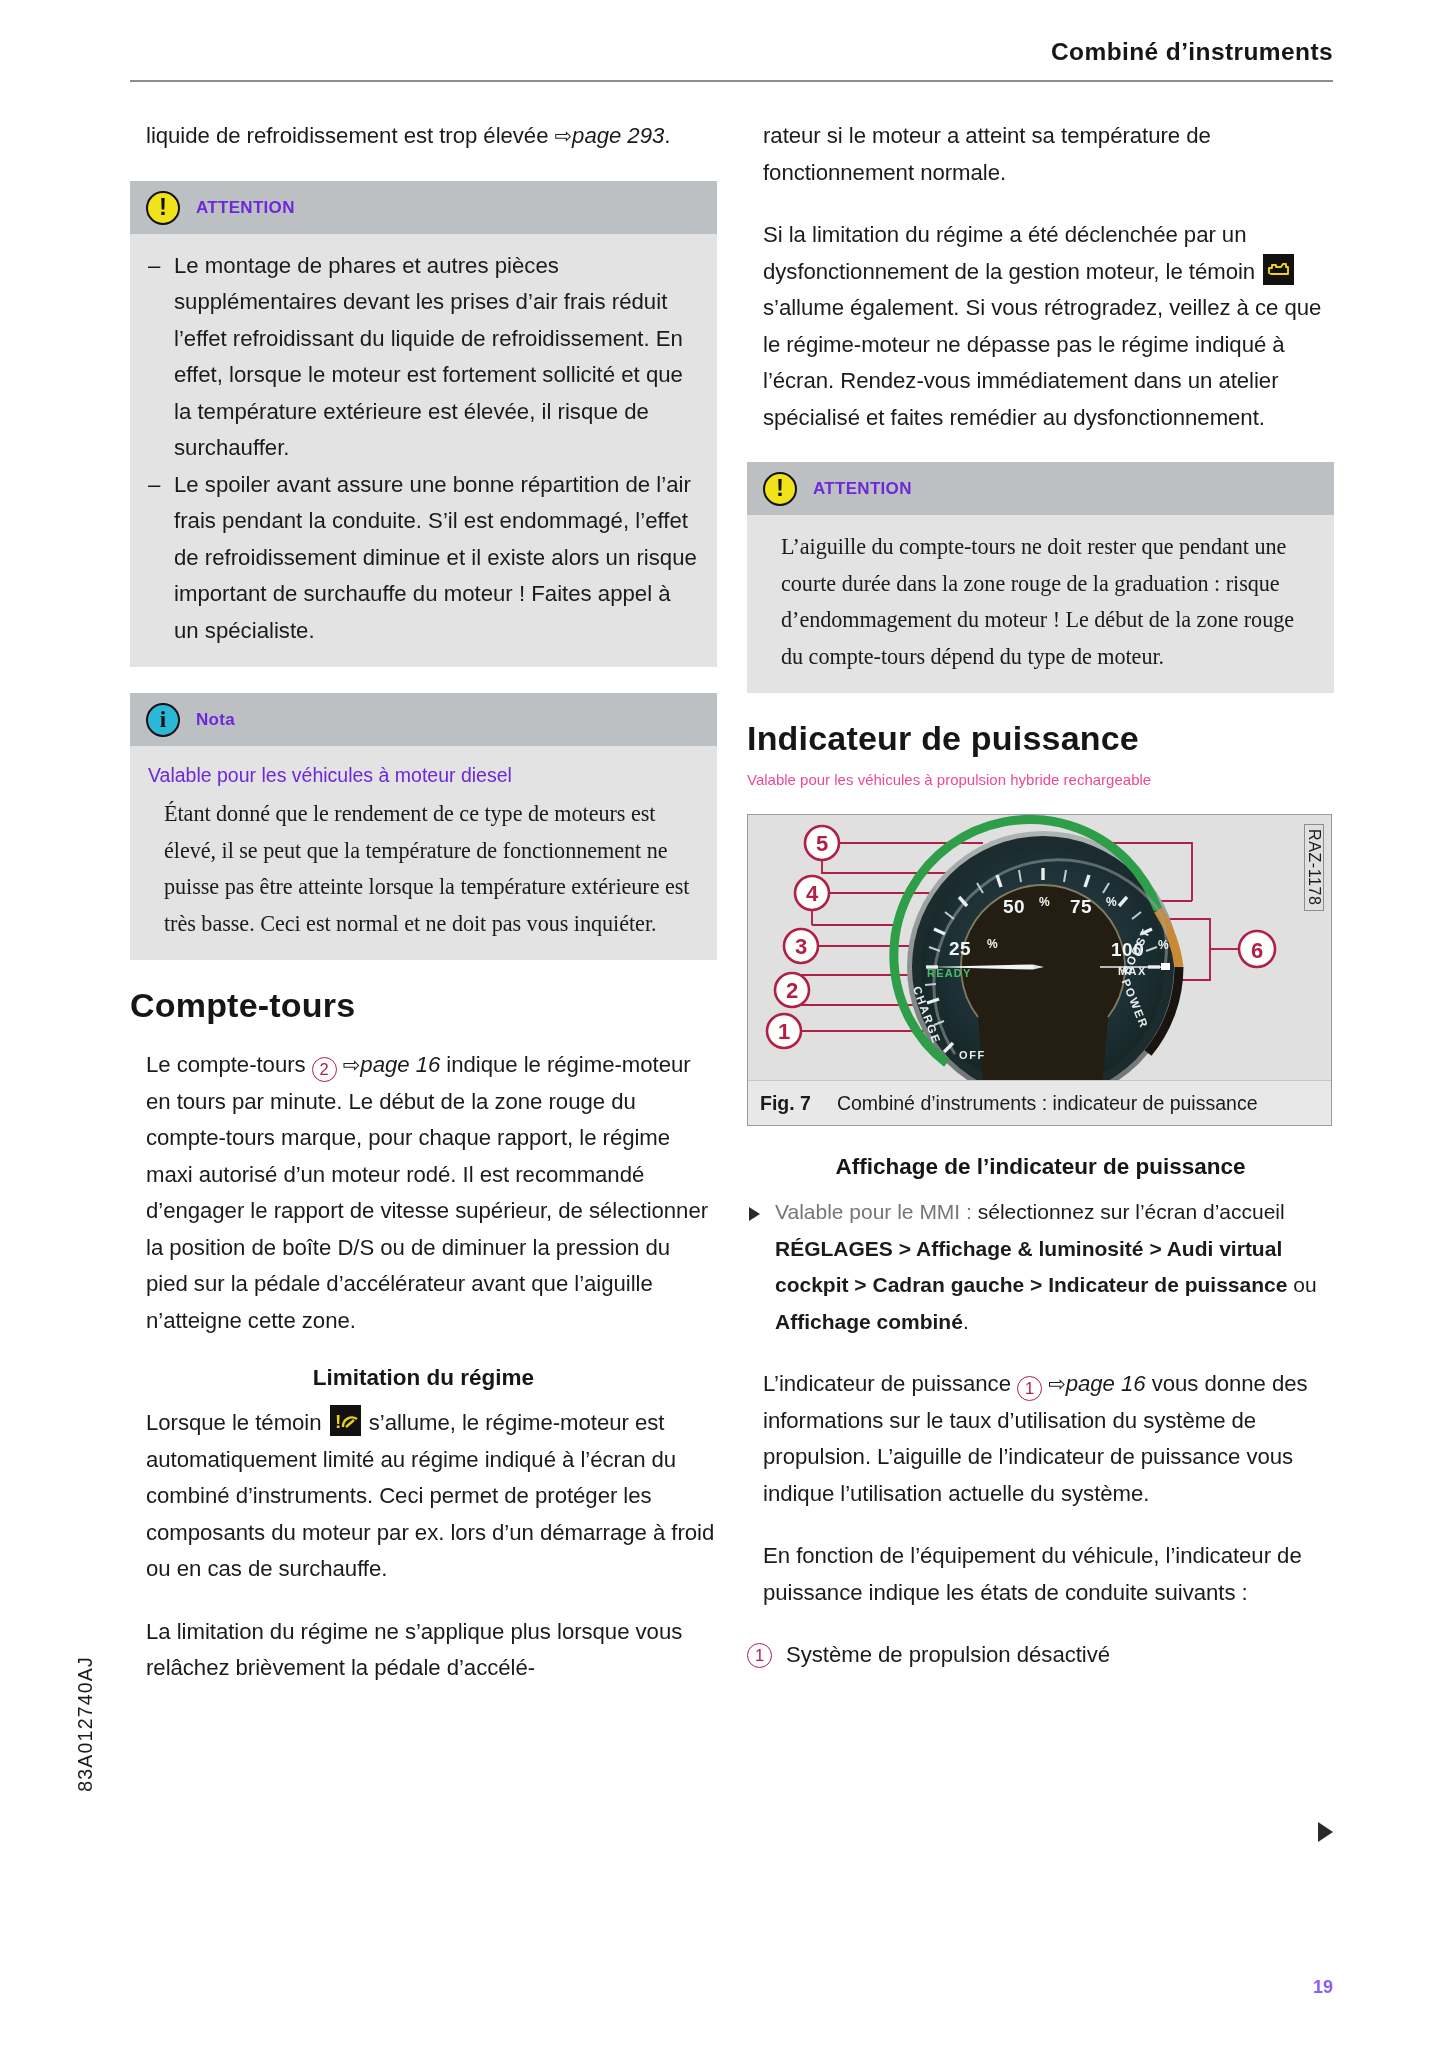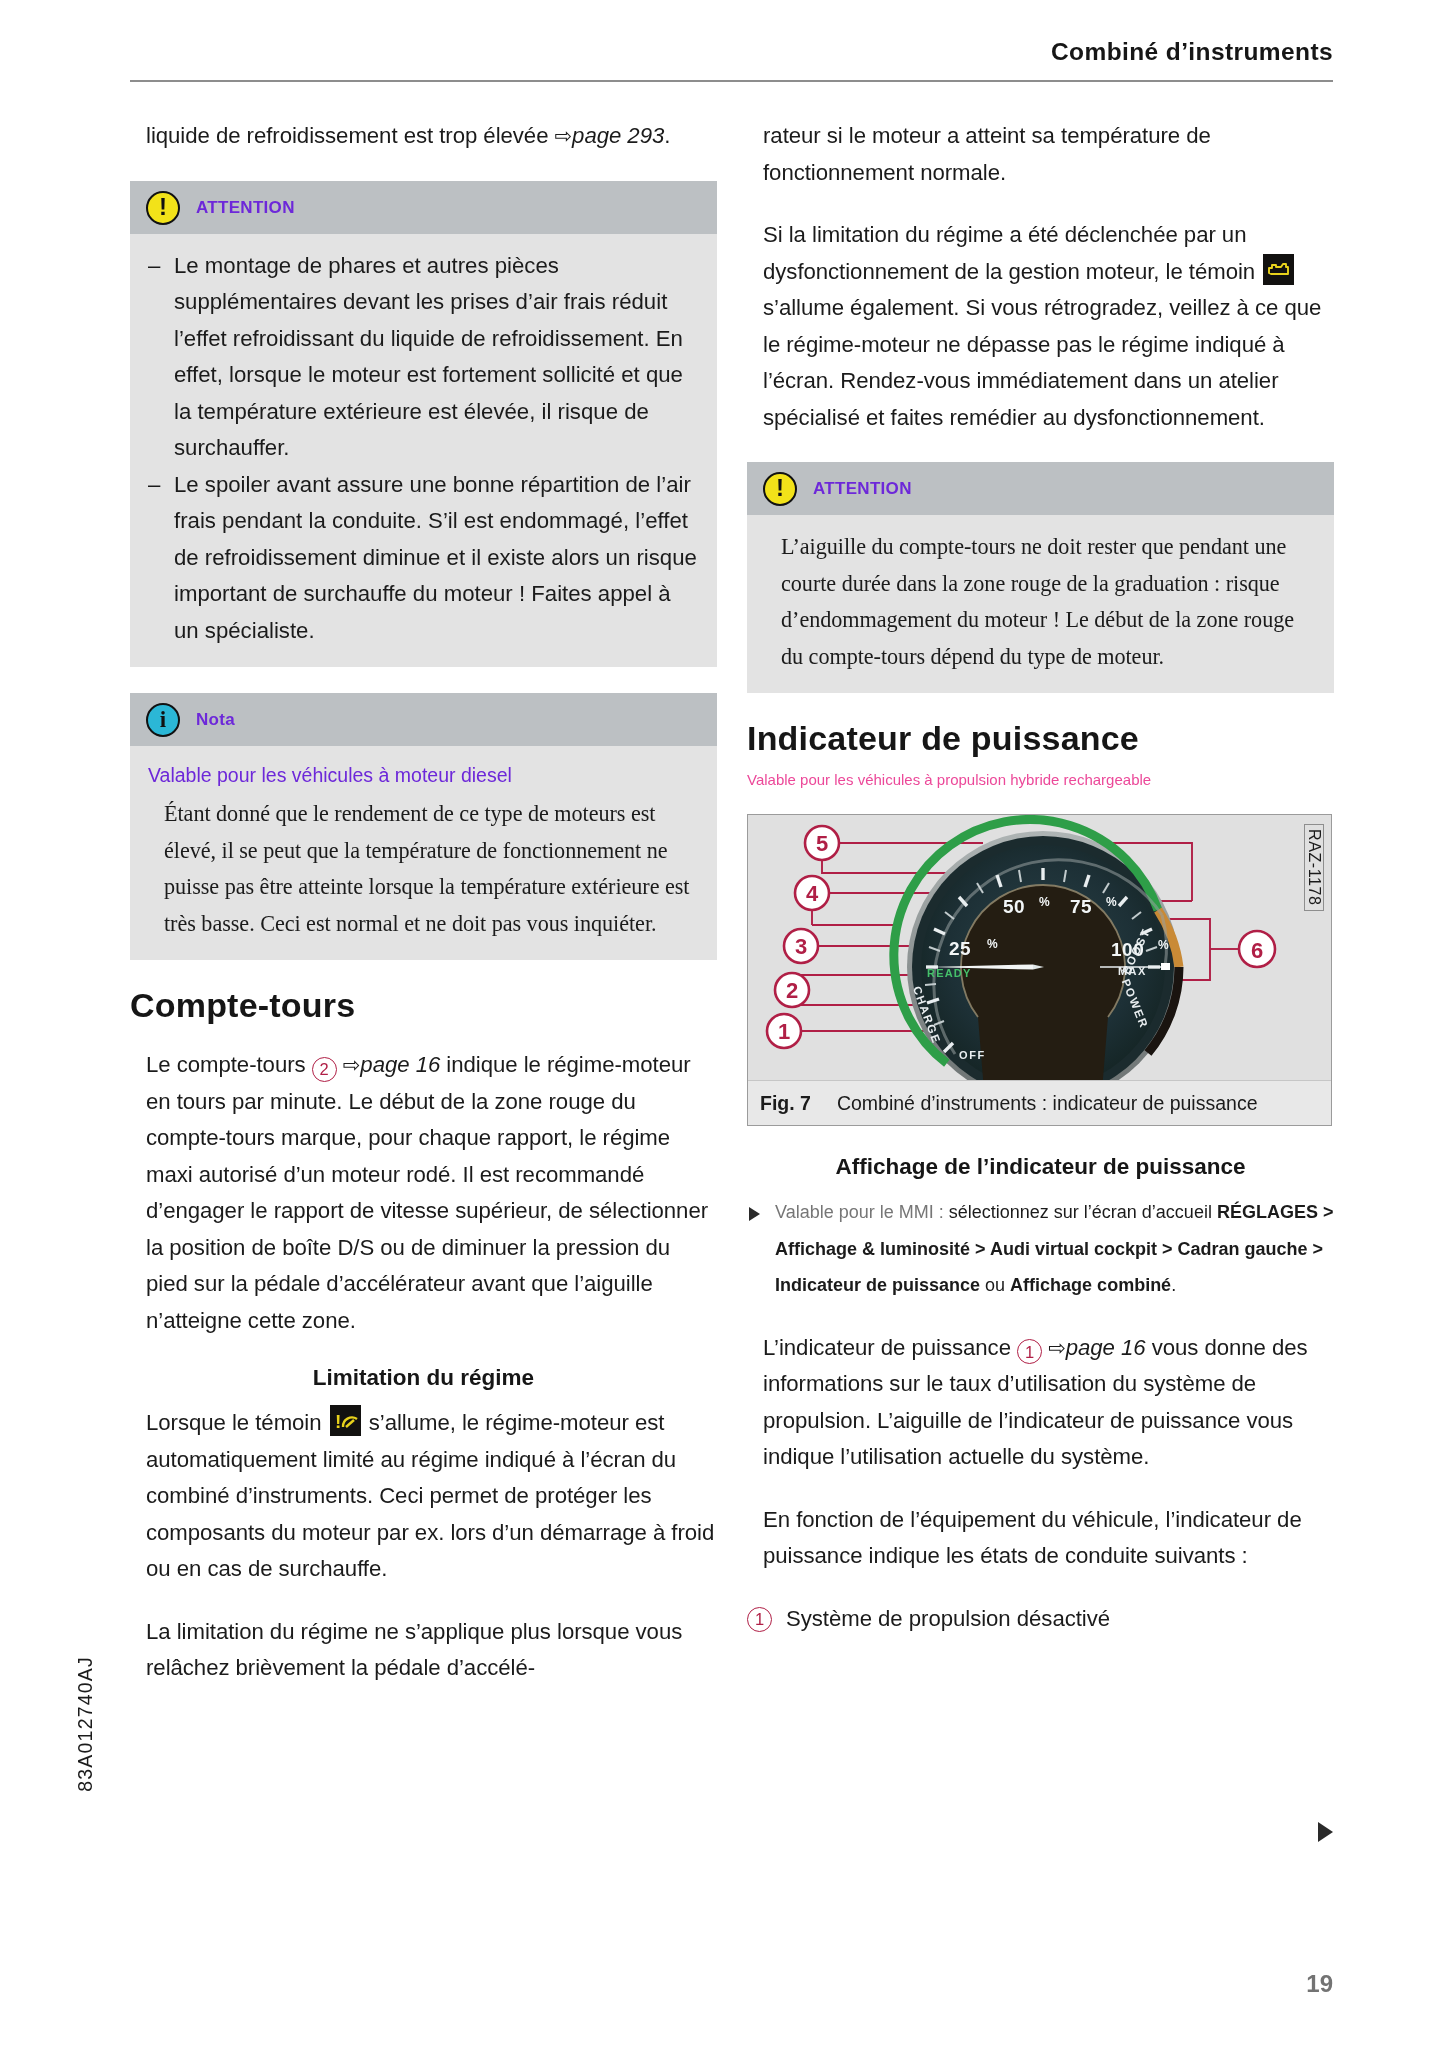--- a/index.html
+++ b/index.html
@@ -197,21 +197,21 @@
     color: #1b1b1b;
     border-top: 1px solid #c6c6c6;
   }
   .fig-cap .fignum { font-weight: bold; margin-right: 26px; }
 
   
   .tri-list { margin: 0 0 26px 0; padding: 0; list-style: none; }
   .tri-list > li {
     position: relative;
     padding-left: 28px;
-    font-size: 18px;
+    font-size: 21px;
     line-height: 36.5px;
     color: #1b1b1b;
   }
   .tri-bullet {
     position: absolute;
     left: 2px; top: 13px;
     width: 0; height: 0;
     border-left: 11px solid #2a2a2a;
     border-top: 7px solid transparent;
     border-bottom: 7px solid transparent;
@@ -226,23 +226,23 @@
     gap: 14px;
     font-size: 22.2px;
     line-height: 36.5px;
   }
 
   
   .page-num {
     position: absolute;
     right: 112px;
     bottom: 52px;
-    font-size: 24px;
+    font-size: 18px;
     font-weight: bold;
-    color: #737373;
+    color: #8b5cf6;
   }
   .cont-arrow {
     position: absolute;
     right: 112px;
     top: 1822px;
     width: 0; height: 0;
     border-left: 15px solid #2a2a2a;
     border-top: 10px solid transparent;
     border-bottom: 10px solid transparent;
   }

